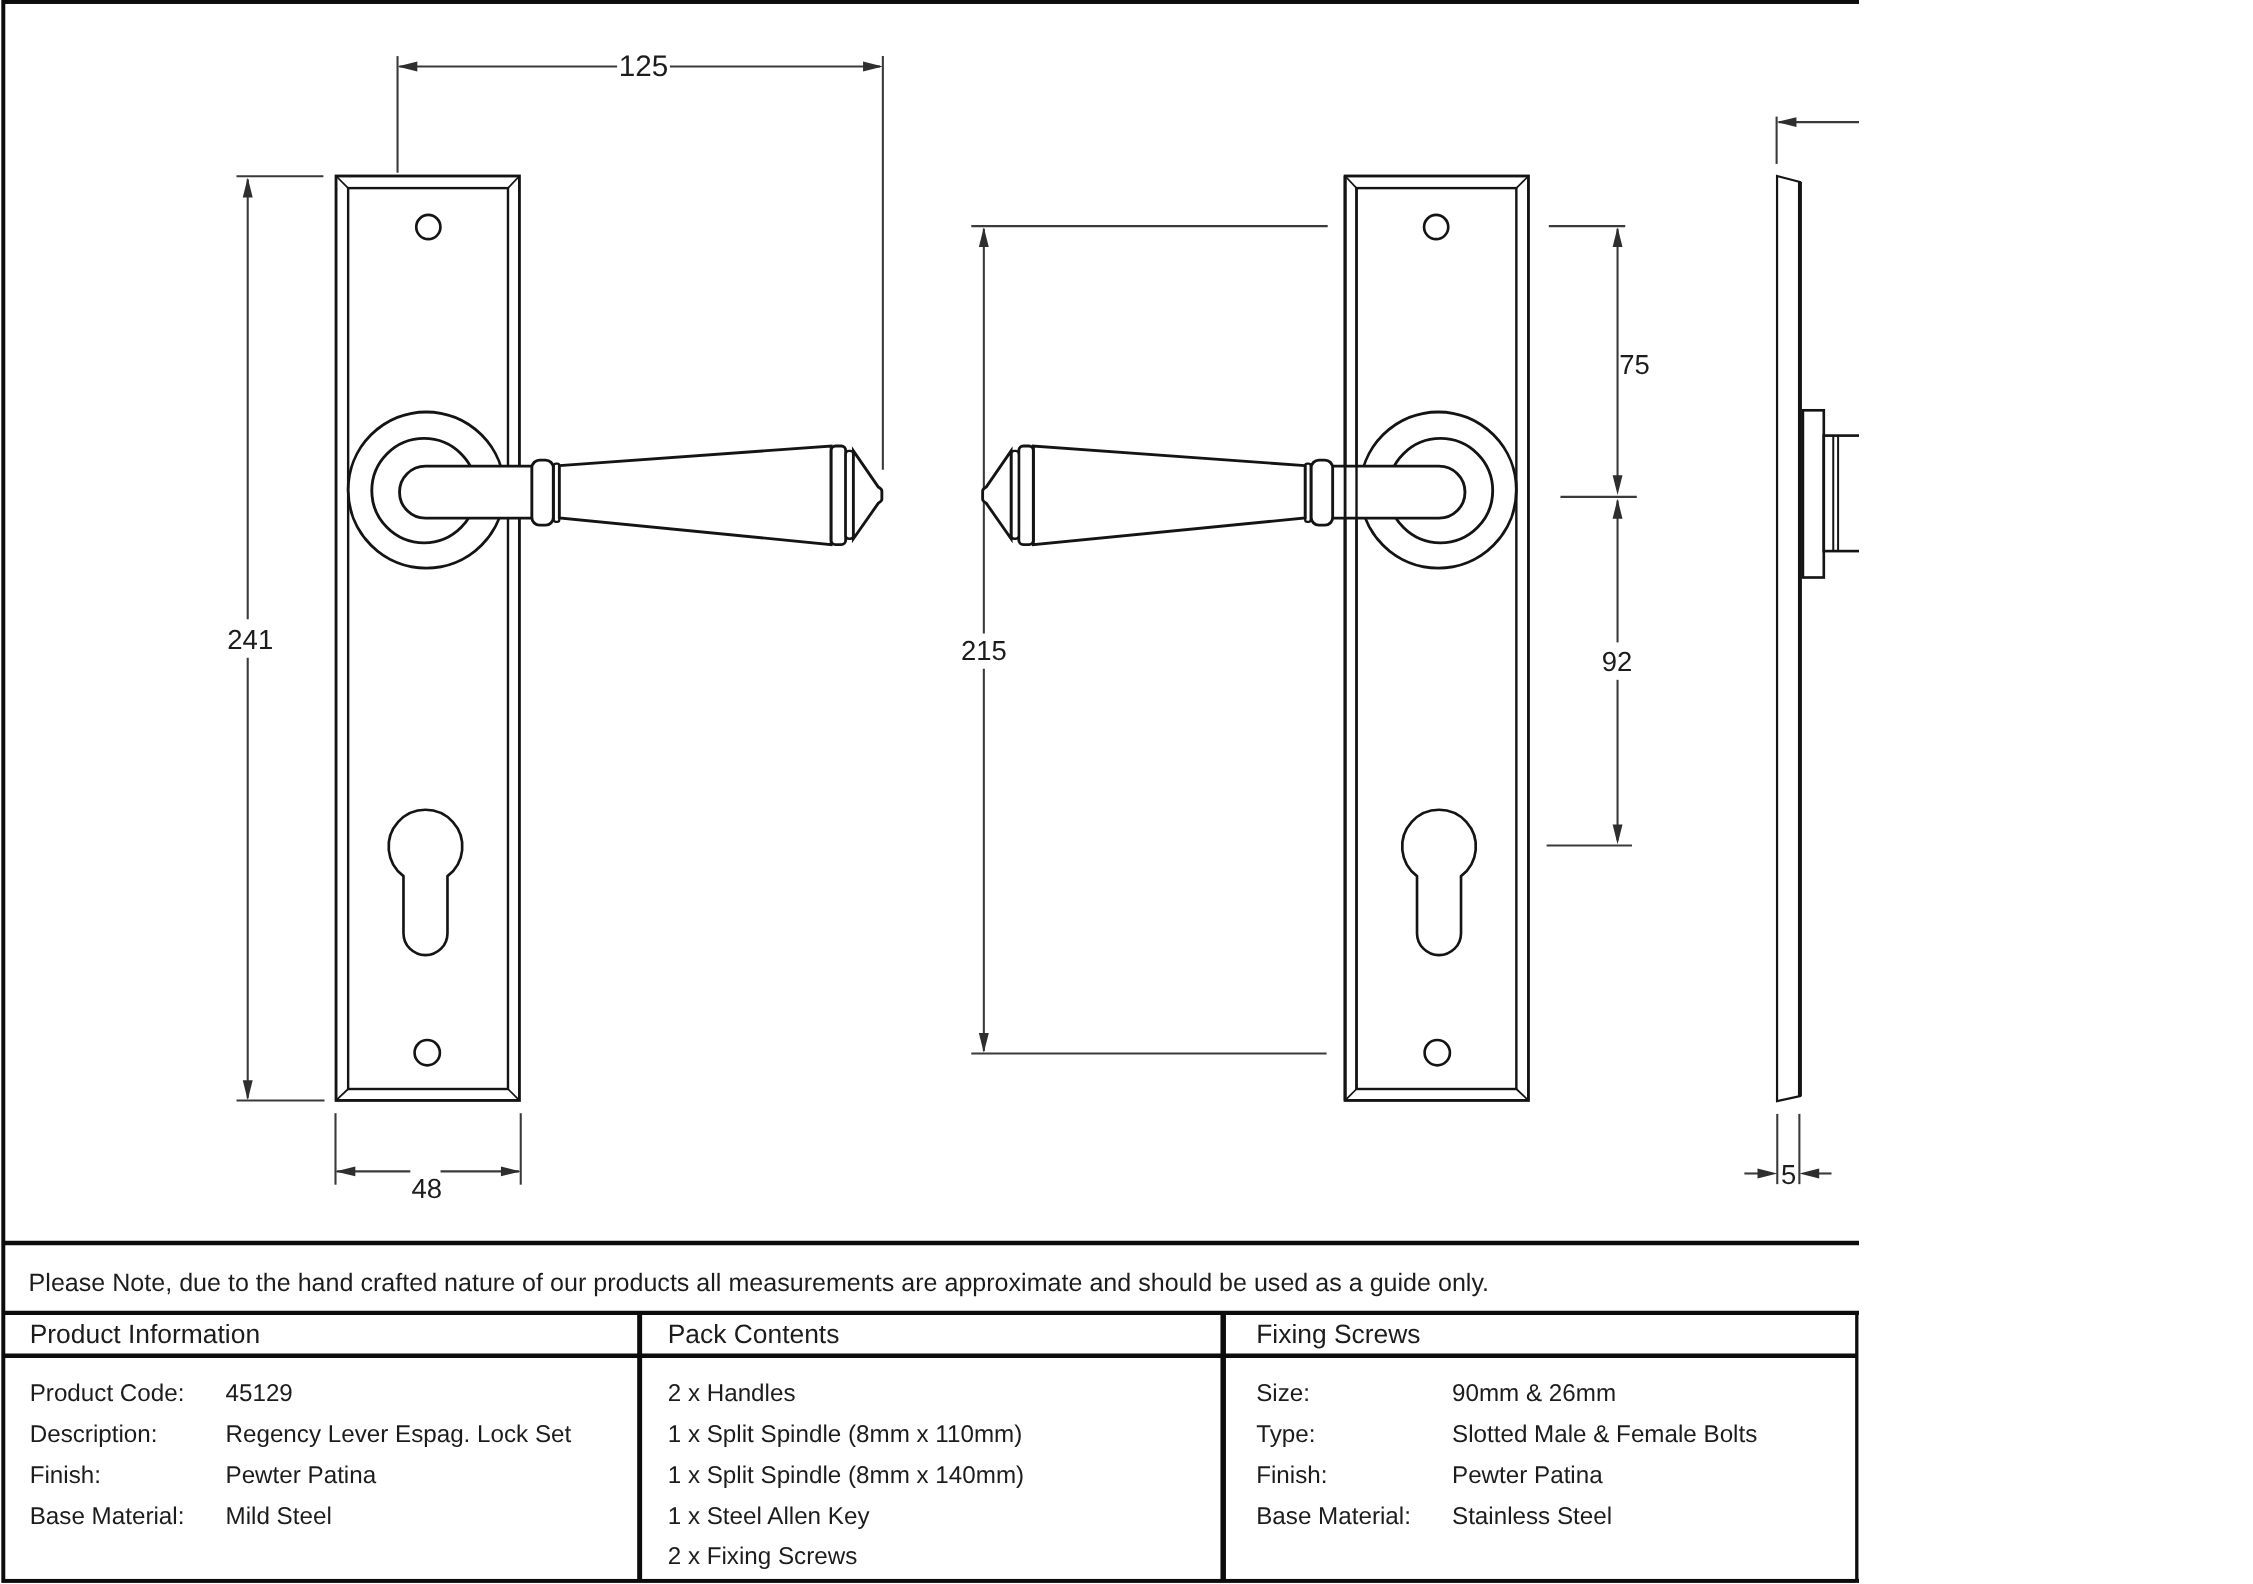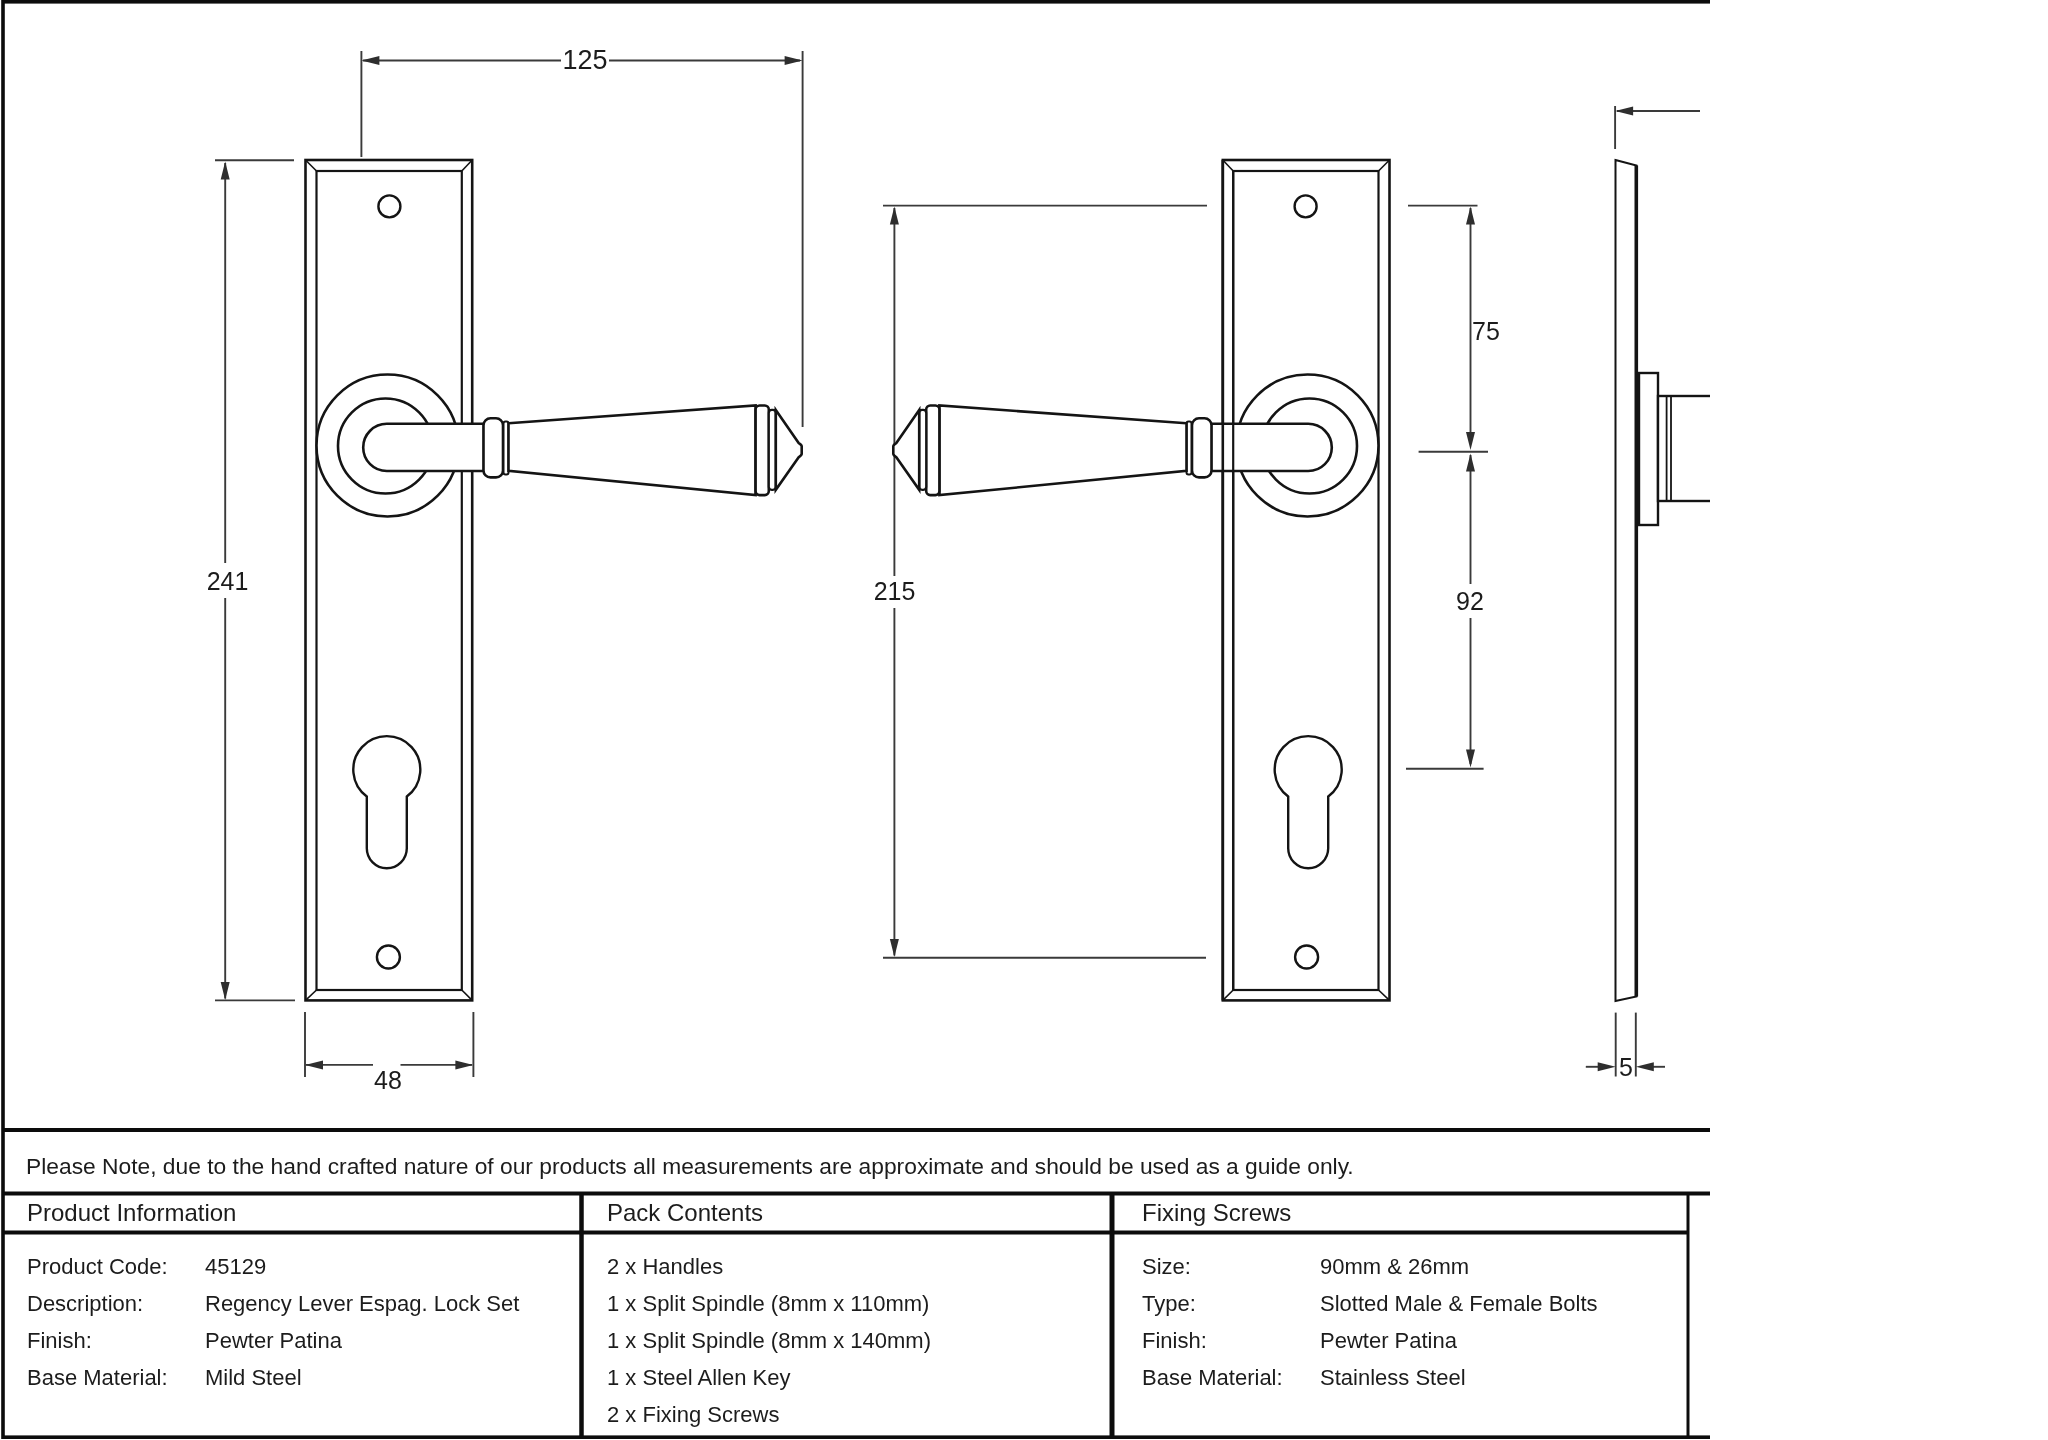--- a/index.html
+++ b/index.html
@@ -1,16 +1,16 @@
 <!DOCTYPE html>
 <html><head>
 <meta charset="utf-8">
 <style>
   html,body{margin:0;padding:0;background:#fff;}
-  #page{position:relative;width:1690px;height:1440px;background:#ffffff;overflow:hidden;filter:blur(0.55px);padding-left:20px;}
+  #page{position:relative;width:1690px;height:1440px;background:#ffffff;overflow:hidden;filter:blur(0.55px);}
   svg{position:absolute;left:0;top:0;}
   text{font-family:"Liberation Sans",sans-serif;fill:#1c1c1c;}
   .ser{font-family:"Liberation Serif",serif;}
 </style>
 </head>
 <body>
 <div id="page">
 <svg width="2048" height="1440" viewBox="0 0 2048 1440">
   <rect x="0" y="0" width="2048" height="1440" fill="#ffffff"></rect>
 

